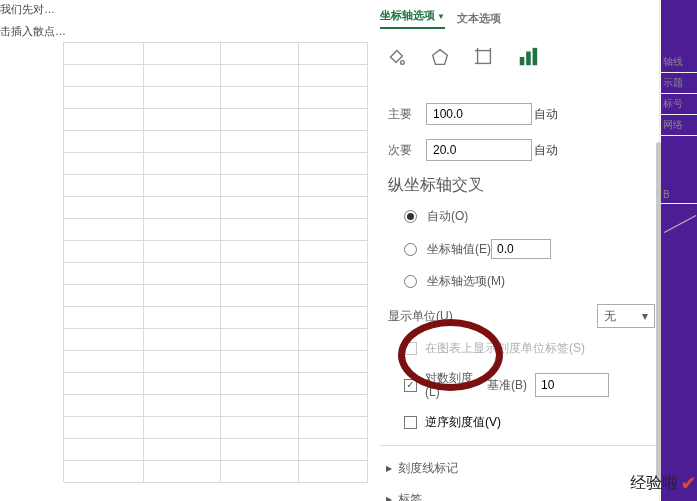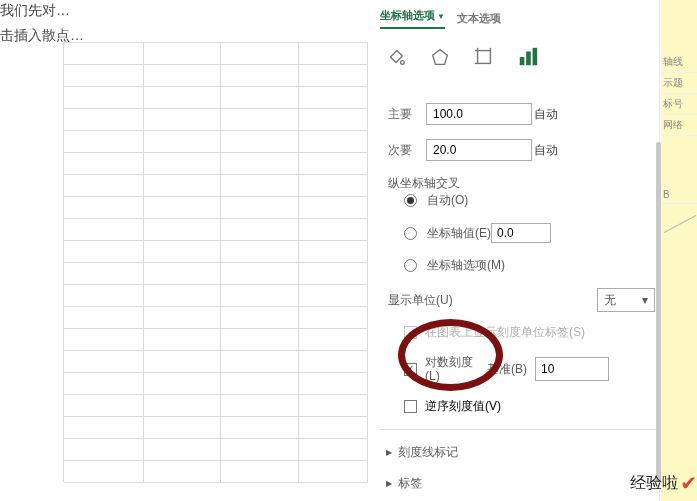--- a/index.html
+++ b/index.html
@@ -1,51 +1,51 @@
 <!DOCTYPE html>
 <html><head>
   <meta charset="utf-8">
   <style>
     * { box-sizing: border-box; margin: 0; padding: 0; font-family: "Microsoft YaHei", Arial, sans-serif; }
     body { width: 697px; height: 501px; overflow: hidden; position: relative; background: #fff; }
-    .left-text { position: absolute; top: 2px; left: 0; font-size: 14px; color: #444; }
+    .left-text { position: absolute; top: 2px; left: 0; font-size: 11px; color: #444; }
     .left-text div { margin-bottom: 7px; }
     .grid { position: absolute; left: 63px; top: 42px; width: 305px; height: 440px; border-top: 1px solid #d9d9d9; border-left: 1px solid #d9d9d9; background: #fff; }
     .row { display: flex; height: 22px; border-bottom: 1px solid #d9d9d9; }
     .cell { border-right: 1px solid #d9d9d9; }
     .c1 { width: 80px; } .c2 { width: 78px; } .c3 { width: 78px; } .c4 { width: 69px; }
     .right-col { position: absolute; left: 370px; top: 0; width: 290px; height: 501px; background: #fff; border-right: 1px solid #e8e8e8; padding: 8px 0 0 10px; }
     .tabs { display: flex; gap: 12px; font-size: 11px; color: #767676; margin-bottom: 16px; align-items: center; font-weight: bold; }
     .tab-active { color: #217346; border-bottom: 2px solid #217346; padding-bottom: 4px; }
     .tab-caret { font-size: 8px; margin-left: 2px; }
     .icons { display: flex; gap: 22px; margin: 0 0 30px 5px; height: 28px; align-items: center; }
     .icon-svg { width: 22px; height: 22px; }
     .form-row { display: flex; align-items: center; font-size: 12px; color: #666; margin-bottom: 14px; padding-left: 8px; }
     .form-label { width: 38px; }
     .form-input { border: 1px solid #ababab; height: 22px; width: 106px; padding: 0 6px; font-size: 12px; }
     .form-auto { margin-left: 2px; color: #404040; }
-    .section-label { font-size: 12px; color: #595959; padding-left: 8px; }
+    .section-label { font-size: 16px; color: #595959; padding-left: 8px; margin-bottom: 12px; }
     .radio-row { display: flex; align-items: center; font-size: 12px; color: #595959; padding-left: 24px; margin-bottom: 14px; }
     .radio { width: 13px; height: 13px; border: 1px solid #777; border-radius: 50%; margin-right: 10px; display: inline-flex; align-items: center; justify-content: center; }
     .radio.checked::after { content:''; width:7px; height:7px; background:#333; border-radius:50%; }
     .radio-input { border:1px solid #ababab; height:20px; width:60px; padding:0 5px; font-size:12px; }
     .display-unit-row { display: flex; align-items: center; font-size: 12px; color:#595959; padding-left:8px; margin-bottom:12px; }
     .unit-select { border:1px solid #ababab; height:24px; width:58px; margin-left:auto; margin-right: 4px; display:flex; align-items:center; justify-content:space-between; padding:0 6px; font-size:12px; }
     .checkbox-row { display:flex; align-items:center; font-size:12px; padding-left:24px; margin-bottom:14px; }
     .checkbox { width:13px; height:13px; border:1px solid #777; margin-right:8px; display:inline-flex; align-items:center; justify-content:center; background:#fff; }
     .checkbox.disabled { border-color:#c4c4c4; }
     .checkbox.checked::after { content:'✓'; font-size:10px; color:#217346; line-height:1; }
     .disabled-text { color:#b0b0b0; }
     .log-group { display:flex; align-items:center; font-size:12px; color:#595959; padding-left:24px; margin-bottom:14px; position: relative; }
     .log-label { width:48px; line-height:1.2; }
     .base-label { margin-left: 14px; }
     .base-input { border:1px solid #ababab; height:24px; width:74px; margin-left:8px; padding:0 5px; font-size:12px; }
     .expand { display:flex; align-items:center; font-size:12px; color:#595959; padding-left:6px; margin-bottom:14px; }
     .tri { font-size:8px; margin-right:6px; color:#595959; }
-    .right-faint { position: absolute; left: 661px; top: 0; width: 36px; height: 501px; background: #fef9c3; overflow: hidden; font-size: 10px; color: #888; padding-top: 52px; }
+    .right-faint { position: absolute; left: 661px; top: 0; width: 36px; height: 501px; background: #4c1d95; overflow: hidden; font-size: 10px; color: #888; padding-top: 52px; }
     .right-faint div { padding: 3px 2px; border-bottom: 1px solid #efefef; }
     .circle-mark { position: absolute; left: 398px; top: 319px; width: 105px; height: 72px; border: 7px solid #7a1010; border-radius: 50%; pointer-events: none; z-index: 50; }
     .watermark { position:absolute; right:0; bottom:6px; font-size:16px; font-weight:normal; color:#222; z-index:60; display:flex; align-items:center; }
     .wm-check { color:#d43; font-size:20px; margin-left:2px; }
     .wm-url { position:absolute; right:8px; bottom:-10px; font-size:11px; color:#888; z-index:60; }
     .scroll-thumb { position:absolute; left:656px; top:142px; width:5px; height:340px; background:#c8c8c8; border-radius:3px; }
     .hr-sep { border-top: 1px solid #ddd; margin: 6px 0 14px 0; }
     .diag-line { position:absolute; left:664px; top:232px; width:36px; height:36px; border-top:1px solid #bbb; transform:rotate(-28deg); transform-origin:left top; }
   </style>
 </head>

